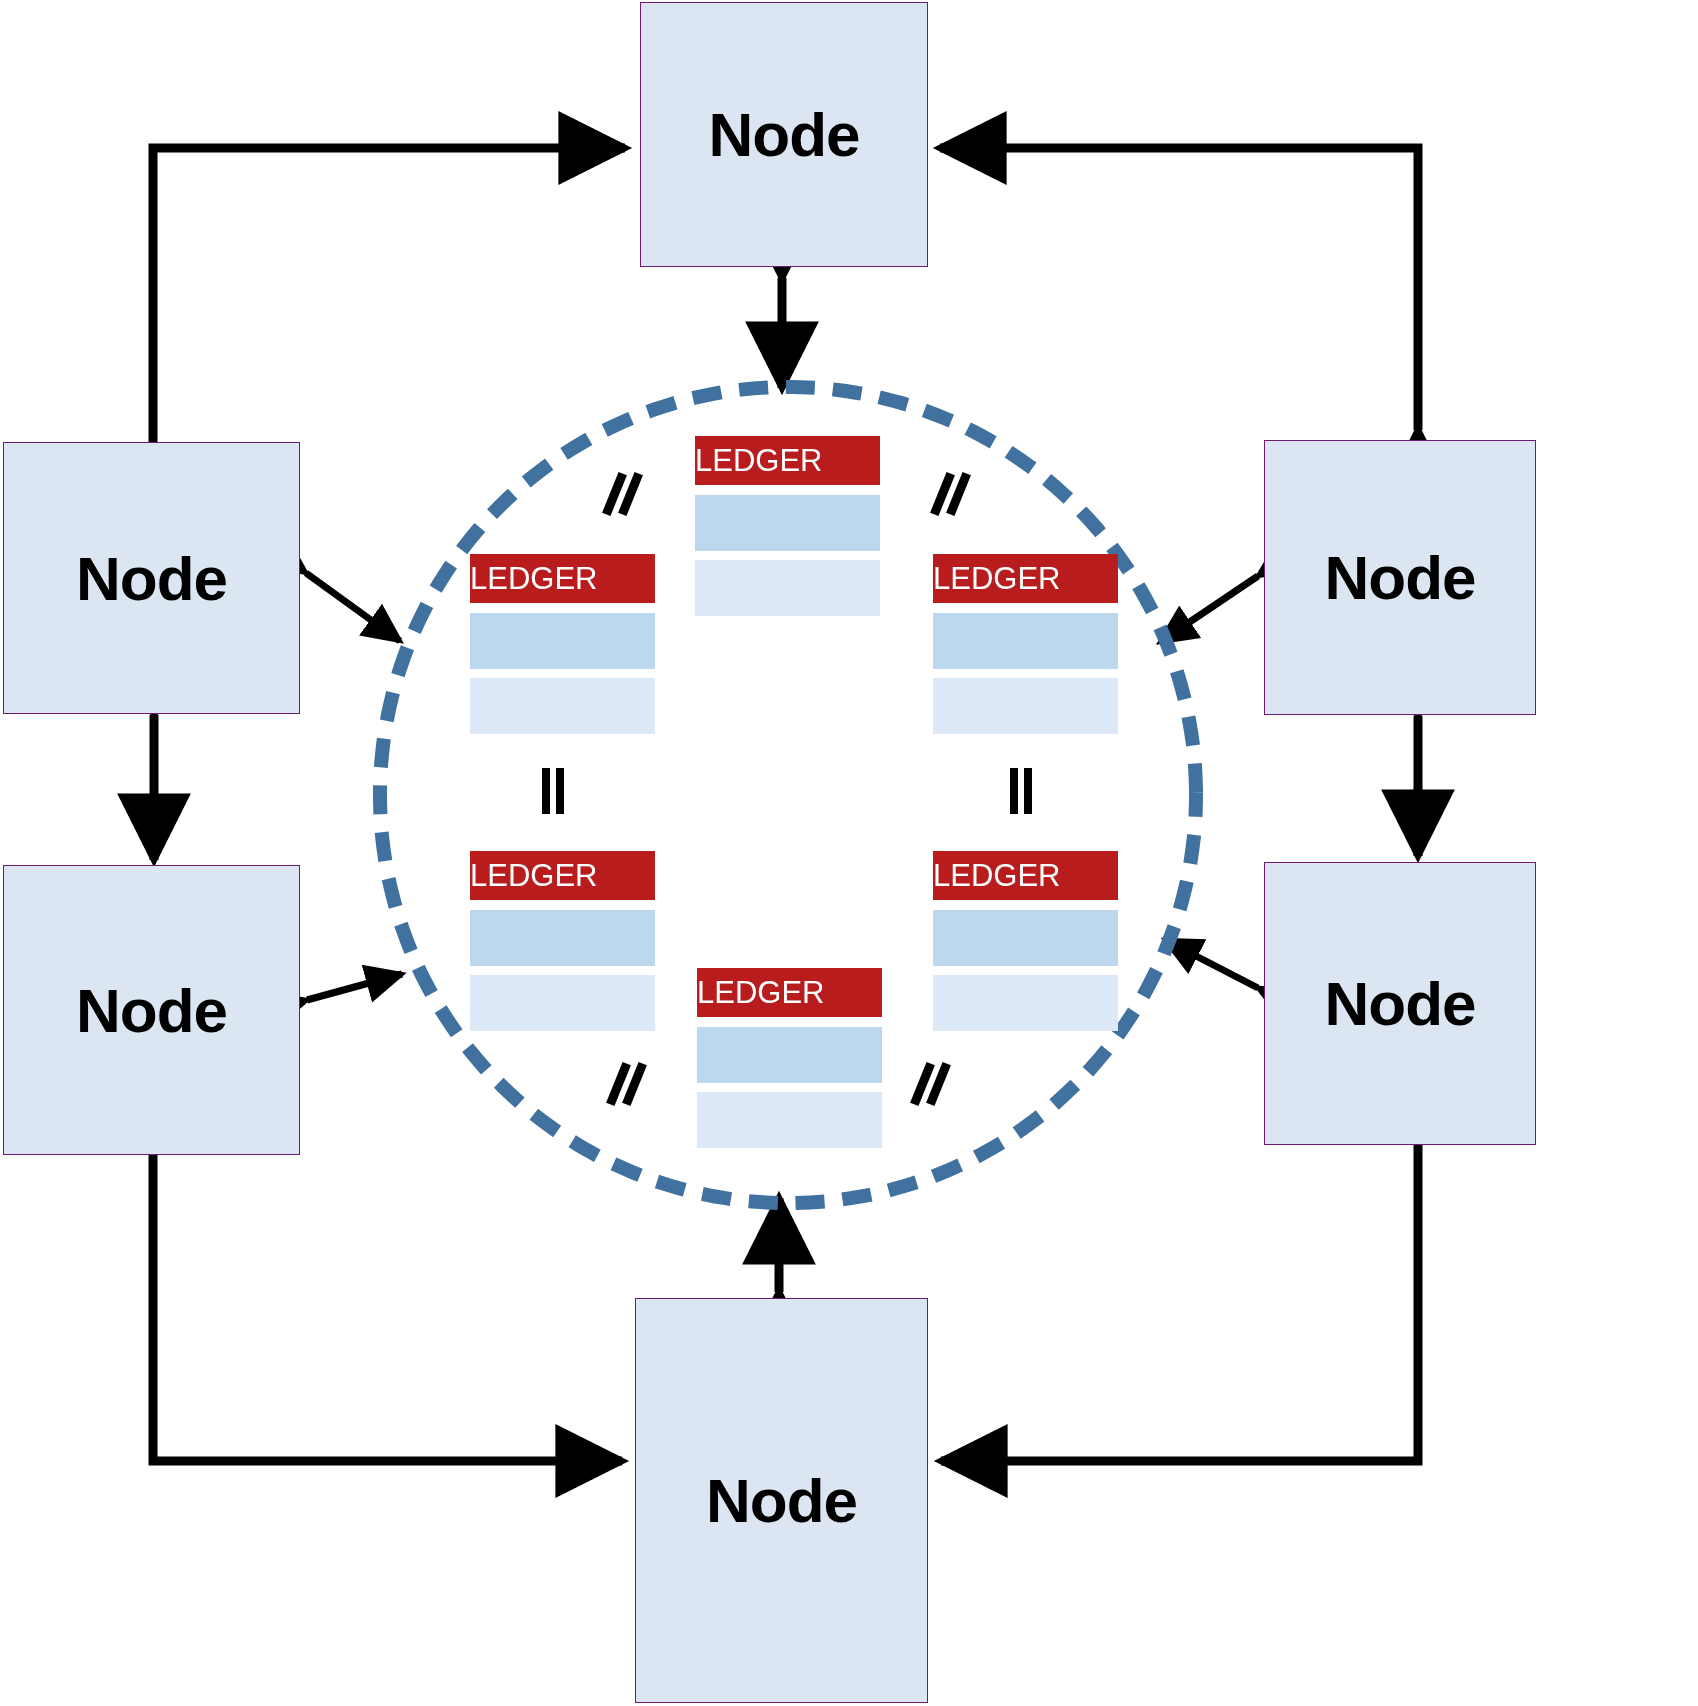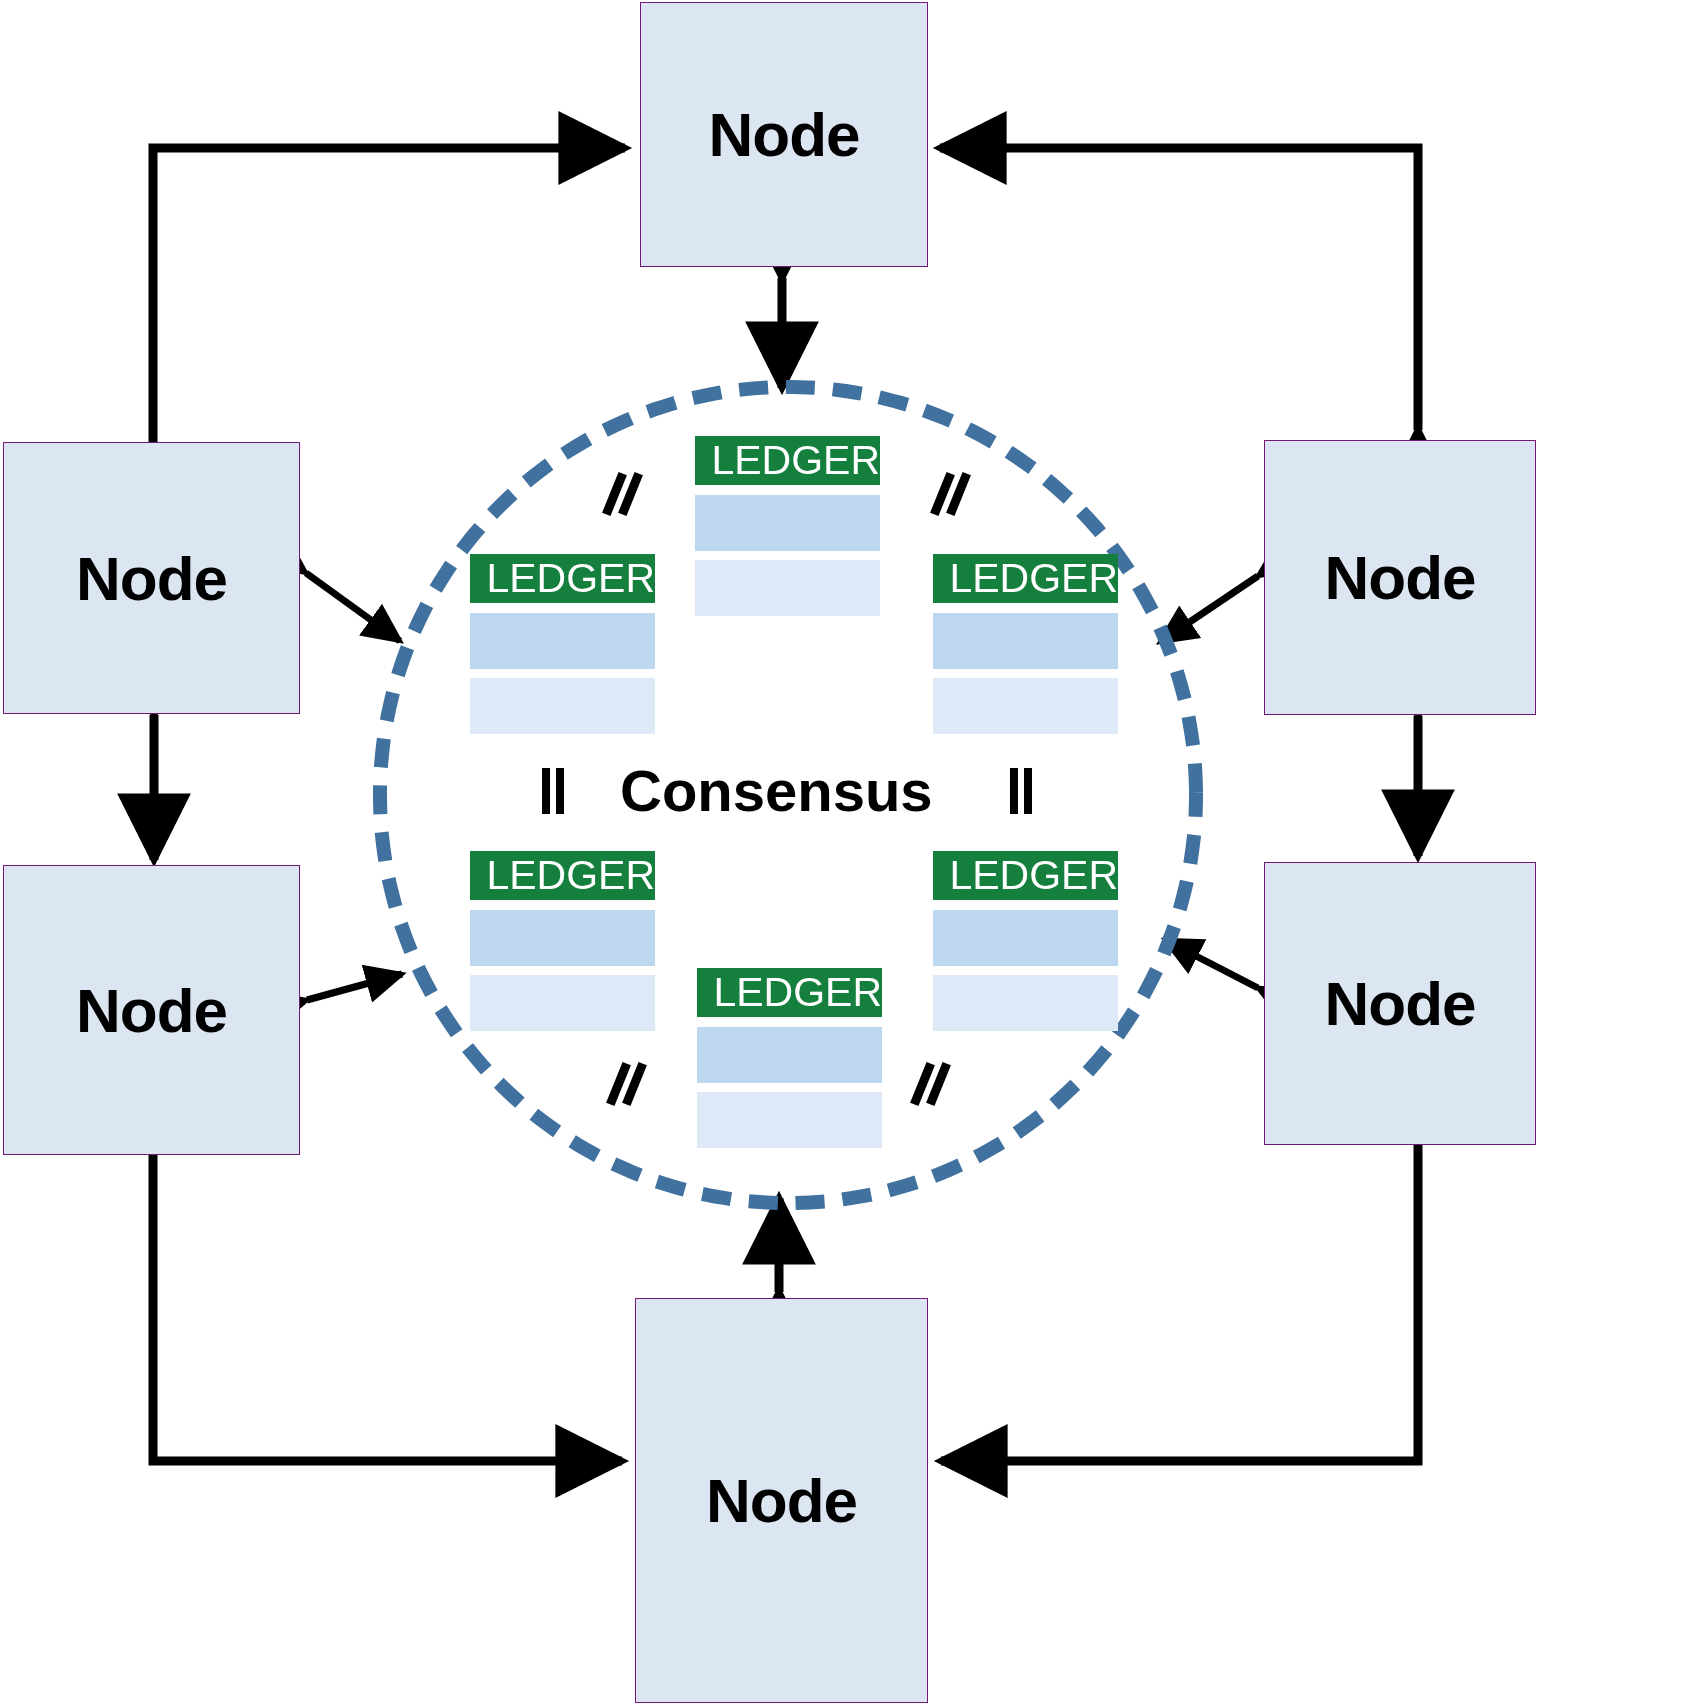--- a/index.html
+++ b/index.html
@@ -24,27 +24,27 @@
 
   
   #circle{position:absolute;left:0;top:0;width:1698px;height:1706px;pointer-events:none;}
 
   
   #arrows{position:absolute;left:0;top:0;width:1698px;height:1706px;pointer-events:none;}
 
   
   .ledger{position:absolute;width:185px;}
   .ledger .lhead{
-    background:#15803d;
+    background:#b91c1c;
     color:#ffffff;
     font-family:"Liberation Sans", sans-serif;
-    font-size:41px;
+    font-size:31px;
     line-height:49px;
     height:49px;
-    text-align:right;
+    text-align:left;
     letter-spacing:0px;
     white-space:nowrap;
   }
   .ledger .lrow1{background:#bdd7ee;height:56px;margin-top:10px;}
   .ledger .lrow2{background:#dde9f7;height:56px;margin-top:9px;}
 
   
   .eq{position:absolute;width:44px;height:44px;}
   .eq i{
     position:absolute;display:block;
@@ -203,15 +203,14 @@
 
   <div class="eqv" style="left:538px;top:768px;">
     <i class="a"></i>
       <i class="b"></i>
   </div>
   <div class="eqv" style="left:1006px;top:768px;">
     <i class="a"></i>
       <i class="b"></i>
   </div>
 
-  <div id="consensus" style="left:620px;top:757px;">Consensus</div>
 
 </div>
 
 </body></html>

